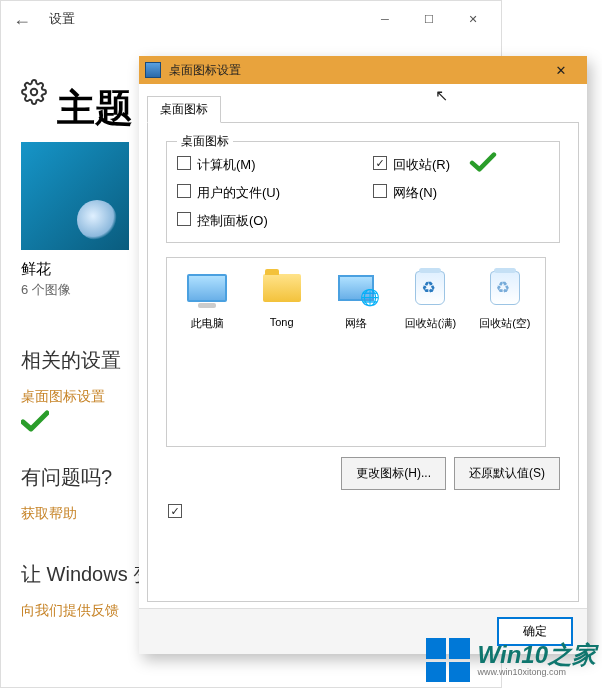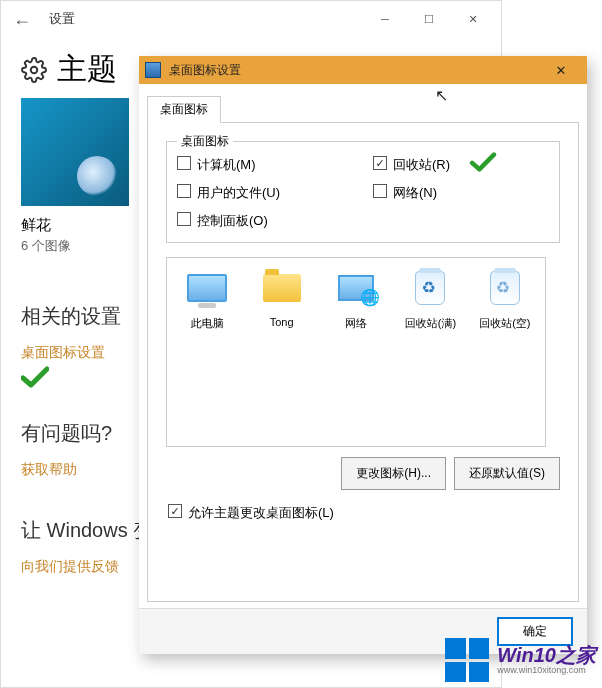--- a/index.html
+++ b/index.html
@@ -8,21 +8,21 @@
 .settings-window { position: absolute; left: 0; top: 0; width: 502px; height: 688px; border: 1px solid #ddd; background: #fff; }
 .settings-titlebar { height: 36px; display: flex; align-items: center; padding: 0 6px; }
 .back-arrow { width: 30px; height: 30px; display: flex; align-items: center; justify-content: center; color: #555; font-size: 18px; cursor: pointer; }
 .settings-title { margin-left: 12px; font-size: 13px; color: #333; }
 .winbtns { margin-left: auto; display: flex; }
 .winbtn { width: 44px; height: 30px; display: flex; align-items: center; justify-content: center; color: #555; font-size: 11px; }
 
 .settings-body { padding: 12px 20px; }
 .heading-row { display: flex; align-items: center; gap: 10px; margin-bottom: 8px; }
 .gear-icon { width: 26px; height: 26px; color: #333; }
-.heading { font-size: 30px; font-weight: 400; }
+.heading { font-size: 38px; font-weight: 700; margin-top: 34px; }
 .thumb { width: 108px; height: 108px; background: linear-gradient(135deg,#1695c8 0%,#0a5c7e 100%); position: relative; margin-top: 6px; }
 .thumb::after { content: ""; position: absolute; right: 12px; bottom: 10px; width: 40px; height: 40px; background: radial-gradient(circle at 40% 40%, #e0f0ff 0%, #8db9dd 60%, transparent 70%); border-radius: 50%; }
 .thumb-title { font-size: 15px; margin-top: 10px; }
 .thumb-sub { font-size: 13px; color: #666; margin-top: 2px; }
 
 .section-heading { font-size: 20px; color: #333; margin-top: 48px; }
 .link { display: block; font-size: 14px; color: #C78428; margin-top: 14px; cursor: pointer; }
 .check-annot { margin-top: 4px; }
 
 .dialog { position: absolute; left: 139px; top: 56px; width: 448px; height: 598px; background: #fff; box-shadow: 4px 6px 14px rgba(0,0,0,0.25); }
@@ -49,21 +49,21 @@
 .btn-row { display: flex; justify-content: flex-end; gap: 8px; margin: 10px 6px 0 6px; }
 .btn { border: 1px solid #999; background: #f3f3f3; font-size: 12px; padding: 7px 14px; cursor: pointer; }
 .allow-row { margin: 14px 0 0 8px; }
 
 .dlg-footer { position: absolute; bottom: 0; left: 0; right: 0; height: 46px; border-top: 1px solid #ddd; background: #f5f5f5; display: flex; align-items: center; justify-content: flex-end; gap: 8px; padding-right: 14px; }
 .ok-btn { border: 2px solid #0078D7; background: #fff; padding: 4px 24px; font-size: 12px; cursor: pointer; font-family: Liberation Serif, serif; }
 
 .watermark { position: absolute; right: 6px; bottom: 6px; display: flex; align-items: center; gap: 8px; z-index: 99; }
 .wm-logo { width: 44px; height: 44px; display: grid; grid-template-columns: 1fr 1fr; grid-template-rows: 1fr 1fr; gap: 3px; }
 .wm-logo div { background: #0078D7; }
-.wm-text { font-size: 20px; color: #4c1d95; font-style: italic; font-weight: bold; line-height: 1; }
+.wm-text { font-size: 24px; color: #0f766e; font-style: italic; font-weight: bold; line-height: 1; }
 .wm-sub { font-size: 9px; color: #777; }
 
 .ico-pc { width: 40px; height: 28px; border: 2px solid #4aa0e0; background: linear-gradient(#aee0ff,#6ab0e8); position: relative; border-radius: 2px; }
 .ico-pc::after { content:""; position: absolute; width: 18px; height: 5px; background: #ccc; bottom: -8px; left: 9px; border-radius: 2px; }
 .ico-folder { width: 38px; height: 28px; background: linear-gradient(#ffe38a,#f3c23b); border-radius: 2px; position: relative; }
 .ico-folder::before { content:""; position:absolute; top:-5px; left:2px; width:14px; height:6px; background:#f3c23b; border-radius:2px 2px 0 0; }
 .ico-net { width: 36px; height: 26px; border: 2px solid #4aa0e0; background: linear-gradient(#aee0ff,#6ab0e8); position: relative; }
 .ico-net::after { content:"🌐"; position:absolute; right:-8px; bottom:-8px; font-size:16px; }
 .ico-bin { width: 30px; height: 34px; background: linear-gradient(#e0f0ff,#fff); border: 1px solid #9cc4e4; border-radius: 4px 4px 6px 6px; position: relative; }
 .ico-bin::before { content:""; position:absolute; top:-4px; left:3px; width:22px; height:5px; background:#c5e0f5; border-radius:3px; }
@@ -184,21 +184,20 @@
       </div>
     </div>
 
     <div class="btn-row">
       <button class="btn">更改图标(H)...</button>
       <button class="btn">还原默认值(S)</button>
     </div>
 
     <label class="cb-row allow-row">
       <span class="cb">✓</span>
-      <span>允许主题更改桌面图标(L)</span>
     </label>
   </div>
 
   <div class="dlg-footer">
     <button class="ok-btn">确定</button>
   </div>
 </div>
 
 <div class="watermark">
   <div class="wm-logo">

